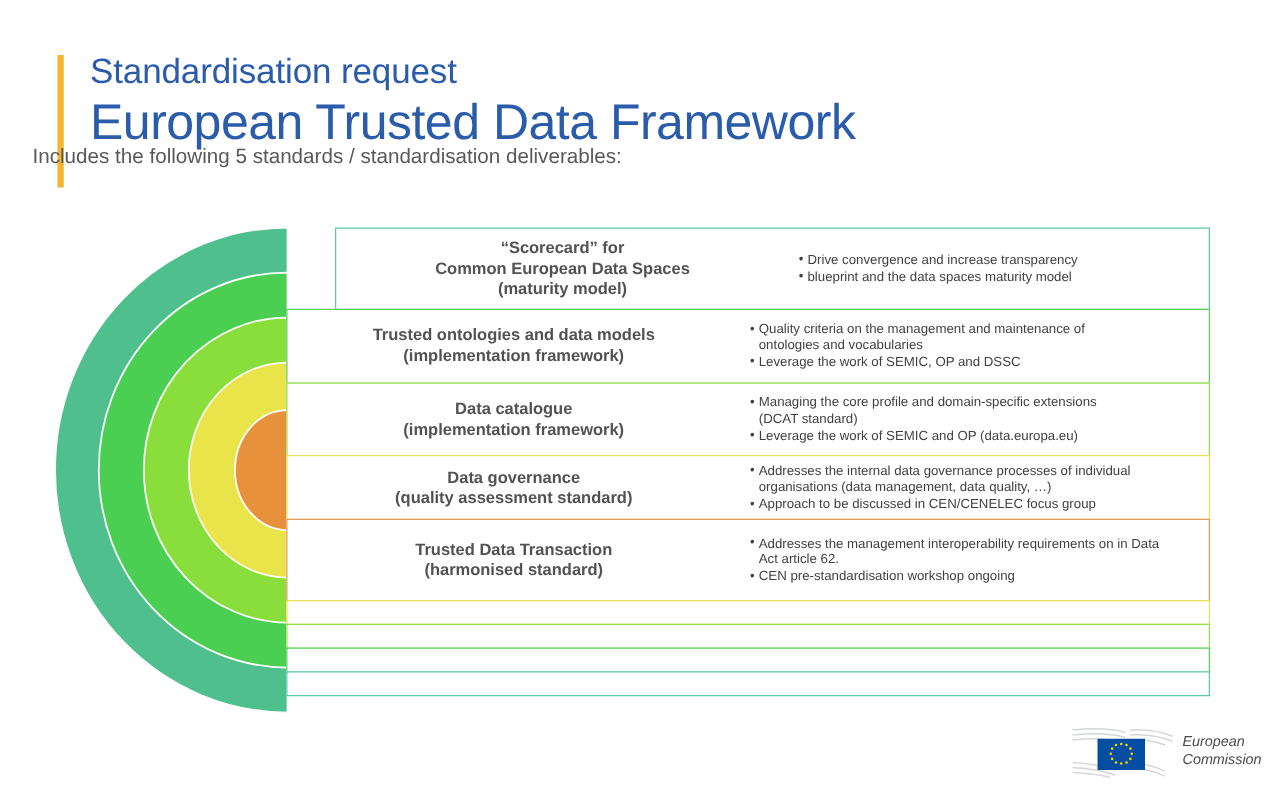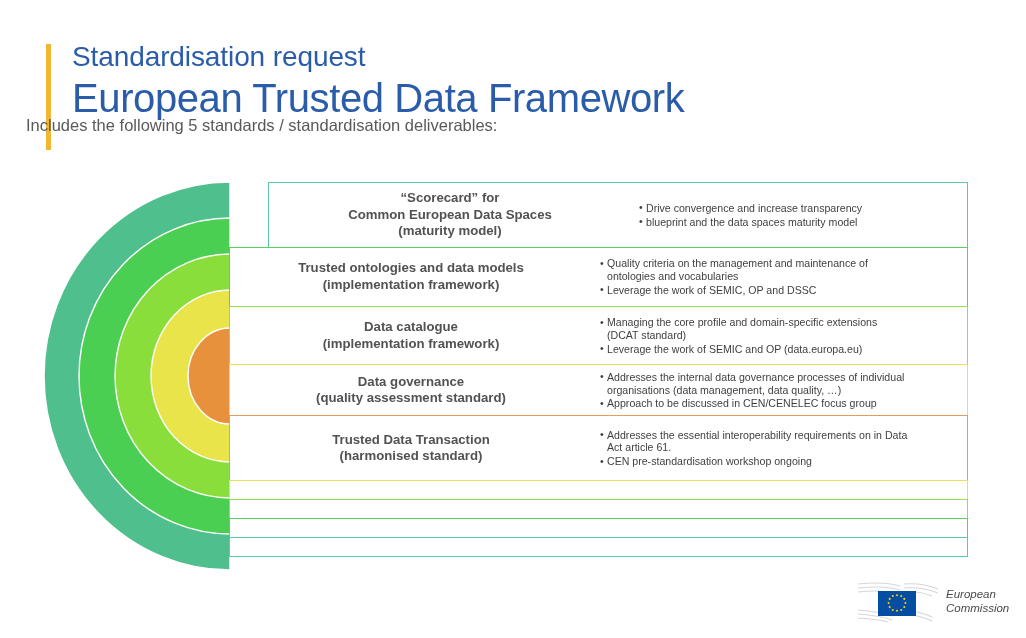--- a/index.html
+++ b/index.html
@@ -238,21 +238,21 @@
         </div>
       </div>
       <div class="row" style="border-color: rgb(231, 154, 94); height: 66px;">
         <div class="cell-name">
           <div class="name-text">
             <div>Trusted Data Transaction</div>
             <div>(harmonised standard)</div>
           </div>
         </div>
         <div class="cell-desc">
-          <div class="bullet-line"><span>Addresses the essential interoperability requirements on in Data</span><span class="cont">Act article 61.</span></div>
+          <div class="bullet-line"><span>Addresses the management interoperability requirements on in Data</span><span class="cont">Act article 62.</span></div>
           <div class="bullet-line"><span>CEN pre-standardisation workshop ongoing</span></div>
         </div>
       </div>
       <div class="row row-empty" style="border-color: rgb(233, 224, 85);"></div>
       <div class="row row-empty" style="border-color: rgb(146, 224, 74);"></div>
       <div class="row row-empty" style="border-color: rgb(90, 209, 89);"></div>
       <div class="row row-empty" style="border-color: rgb(92, 201, 167);"></div>
     </div>
 </div>
 

